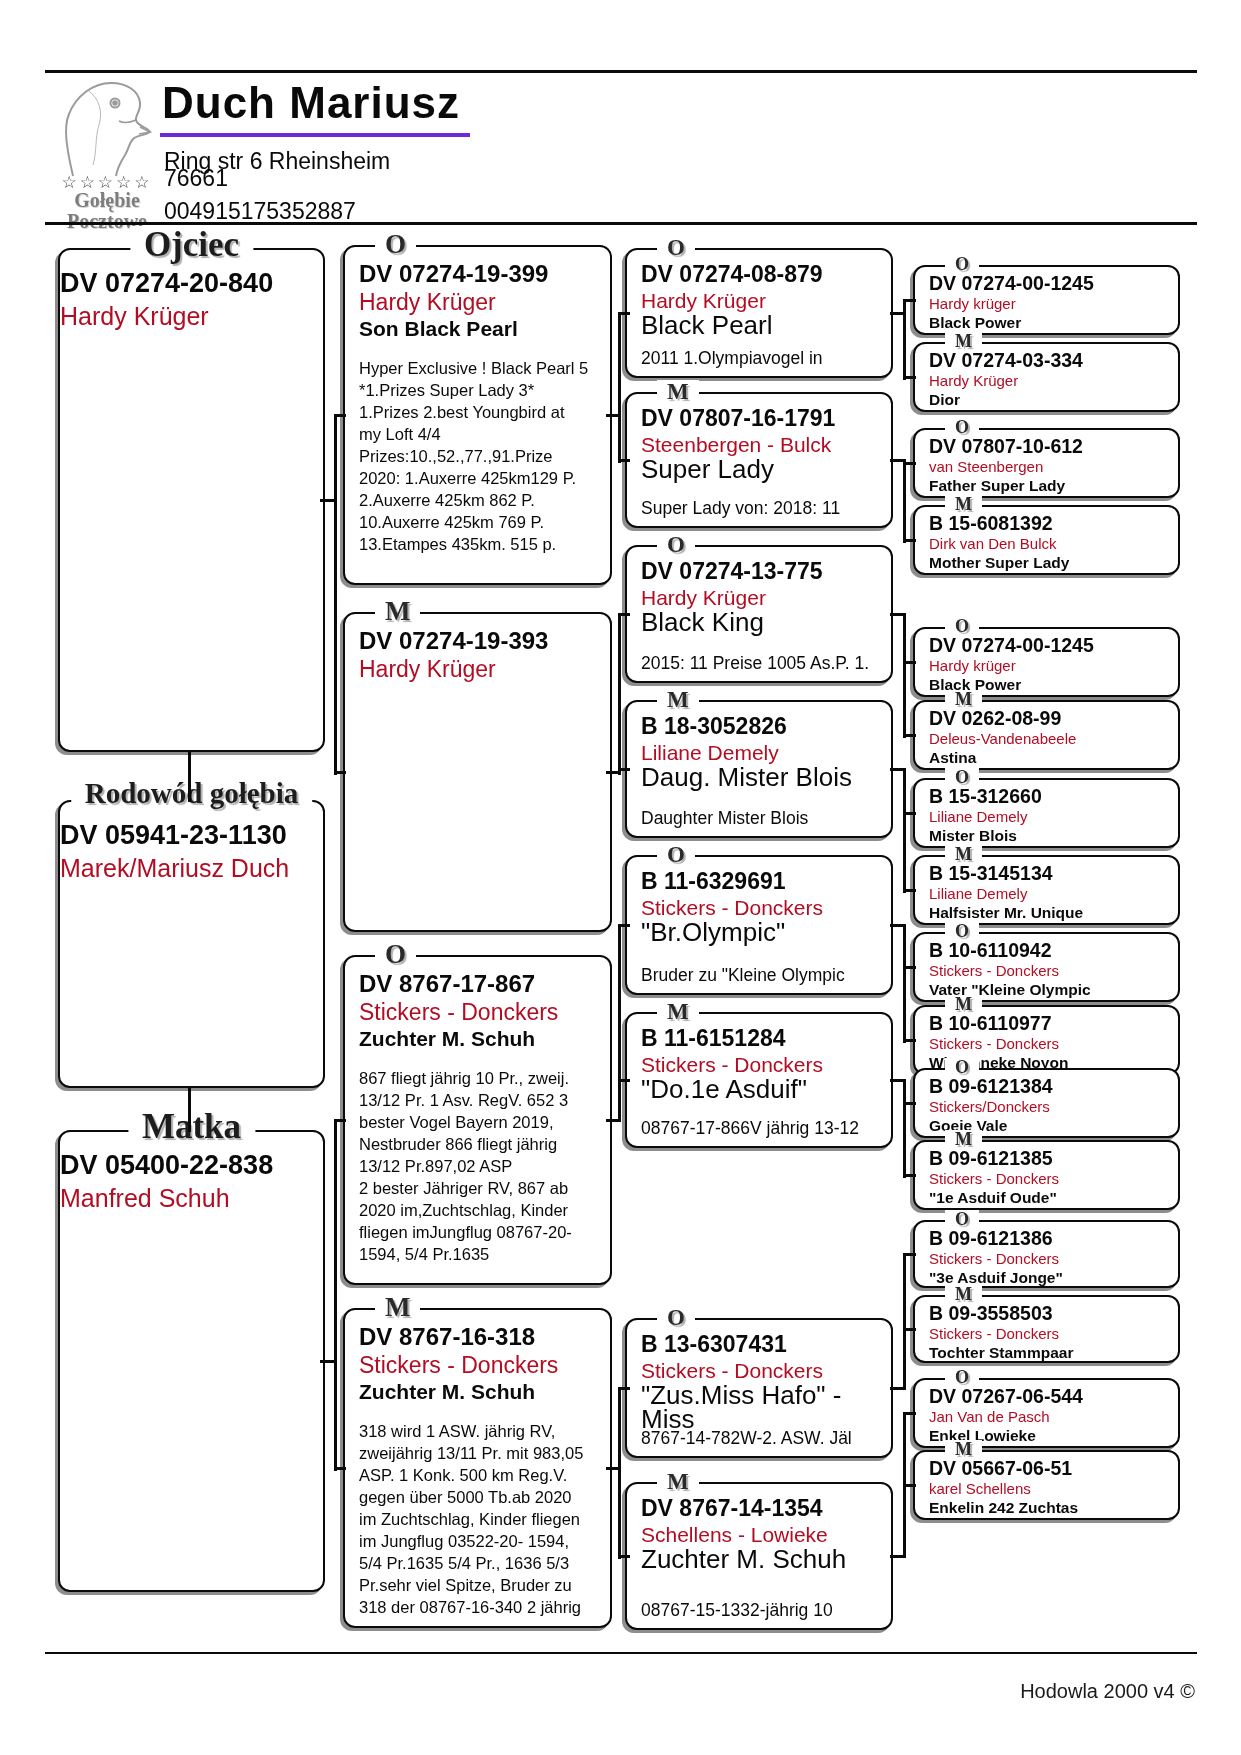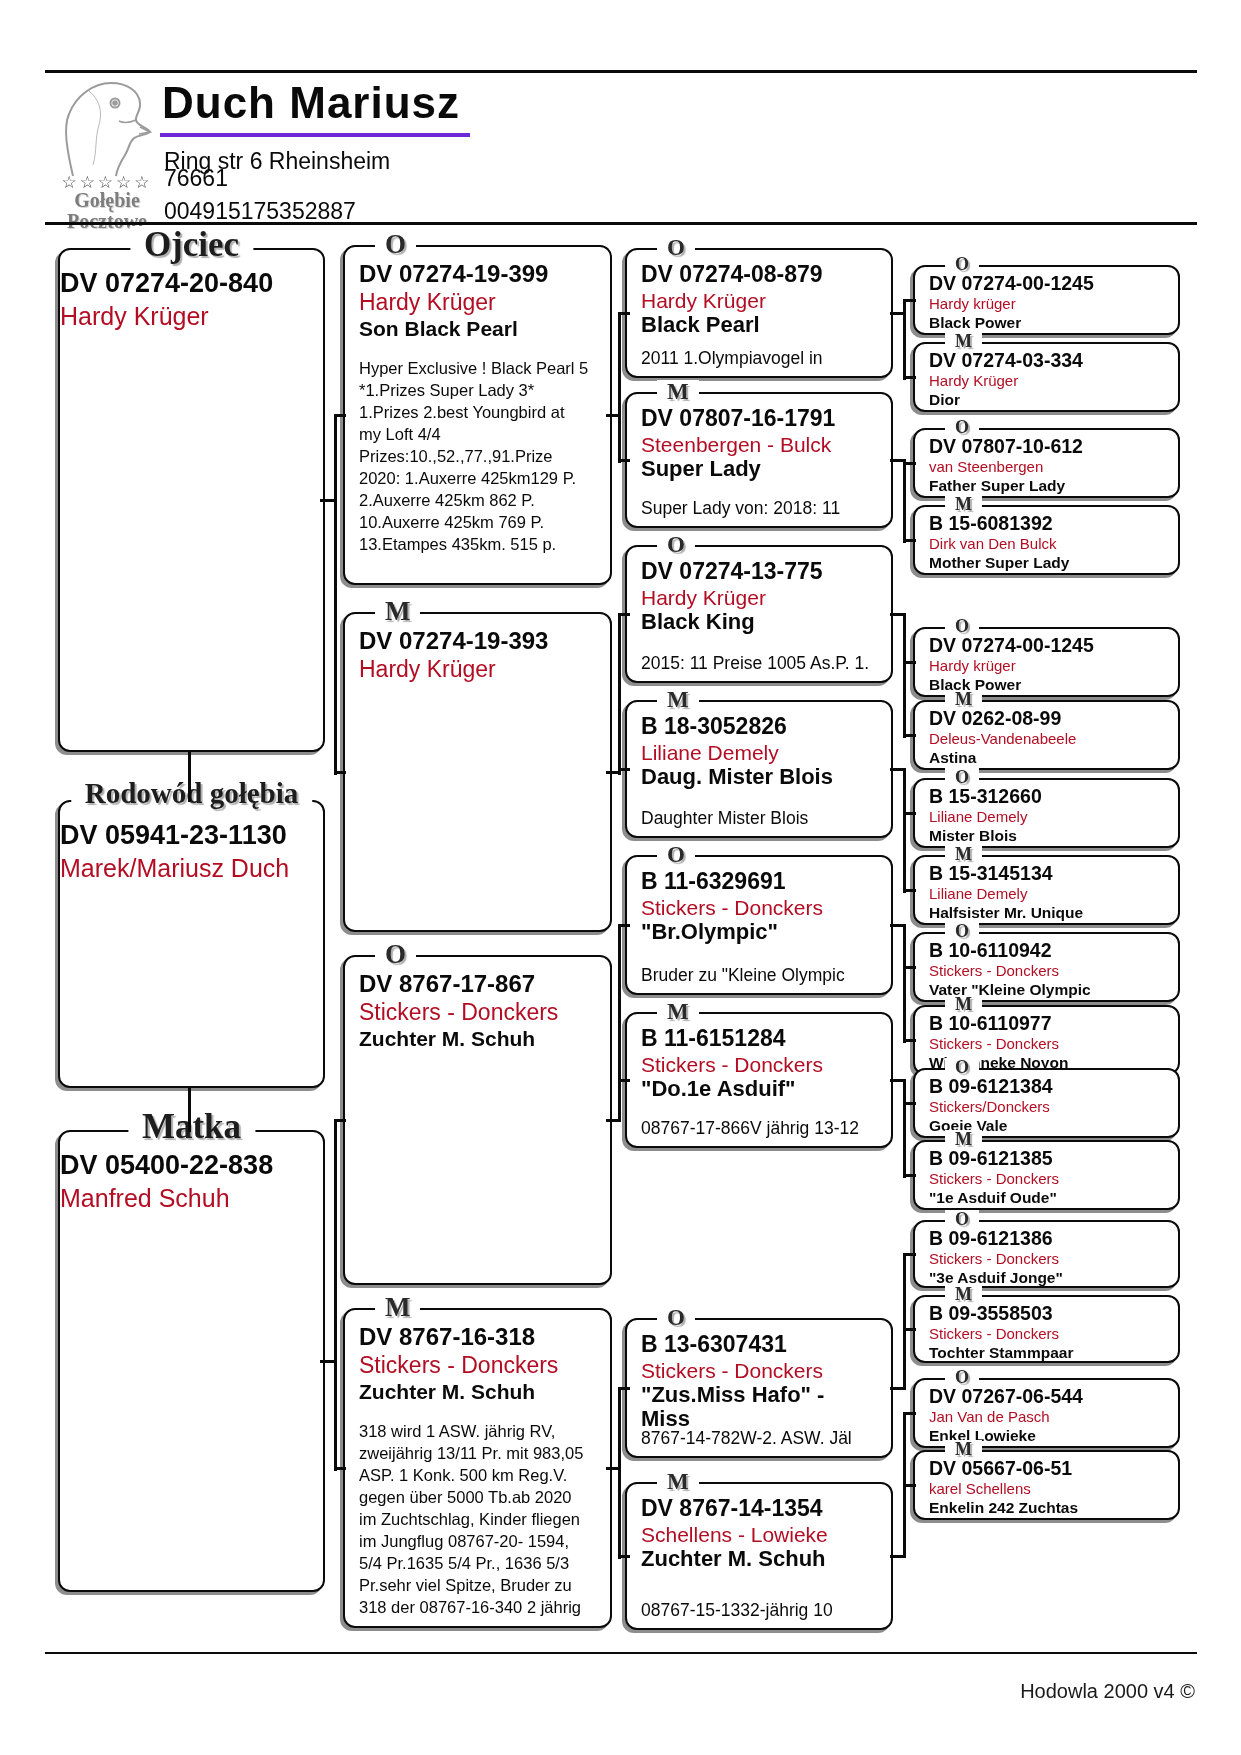--- a/index.html
+++ b/index.html
@@ -37,21 +37,21 @@
   .ring1{font-size:27px;font-weight:bold;line-height:34px;}
   .breeder1{font-size:25px;line-height:32px;}
   .pad2{padding:12px 12px 0 14px;}
   .ring2{font-size:24px;font-weight:bold;line-height:30px;}
   .breeder2{font-size:23px;line-height:27px;}
   .name2{font-size:21px;font-weight:bold;line-height:25px;}
   .note2{margin-top:16px;font-size:16.5px;line-height:22px;white-space:pre-line;}
   .pad3{padding:10px 12px 0 14px;}
   .ring3{font-size:23px;font-weight:bold;line-height:28px;}
   .breeder3{font-size:21px;line-height:25px;}
-  .name3{font-size:22px;font-weight:bold;line-height:24px;}
+  .name3{font-size:26px;font-weight:normal;line-height:24px;}
   .info3{position:absolute;left:14px;bottom:7px;font-size:17.5px;}
   .pad4{padding:4px 10px 0 14px;}
   .ring4{font-size:19.5px;font-weight:bold;line-height:24px;}
   .breeder4{font-size:15px;line-height:18px;}
   .name4{font-size:15.5px;font-weight:bold;line-height:19px;}
   
   .ch,.cv{position:absolute;background:#0a0a0a;display:block;}
   .ch{height:3px;}
   .cv{width:3px;}
   
@@ -129,33 +129,42 @@
     <div class="breeder2 red">Hardy Krüger</div>
     <div class="name2"></div>
     <div class="note2"></div>
   </div>
 
   <div class="pbox g2 pad2" style="top:955px;height:330px">
     <span class="sex sex2">O</span>
     <div class="ring2">DV 8767-17-867</div>
     <div class="breeder2 red">Stickers - Donckers</div>
     <div class="name2">Zuchter M. Schuh</div>
+    <div class="note2">867 fliegt jährig 10 Pr., zweij.
+13/12 Pr. 1 Asv. RegV. 652 3
+bester Vogel Bayern 2019,
+Nestbruder 866 fliegt jährig
+13/12 Pr.897,02 ASP
+2 bester Jähriger RV, 867 ab
+2020 im,Zuchtschlag, Kinder
+fliegen imJungflug 08767-20-
+1594, 5/4 Pr.1635</div>
   </div>
 
   <div class="pbox g2 pad2" style="top:1308px;height:320px">
     <span class="sex sex2">M</span>
     <div class="ring2">DV 8767-16-318</div>
     <div class="breeder2 red">Stickers - Donckers</div>
     <div class="name2">Zuchter M. Schuh</div>
     <div class="note2">318 wird 1 ASW. jährig RV,
 zweijährig 13/11 Pr. mit 983,05
 ASP. 1 Konk. 500 km Reg.V.
 gegen über 5000 Tb.ab 2020
 im Zuchtschlag, Kinder fliegen
-im Jungflug 08767-20- 1594,
+im Jungflug 03522-20- 1594,
 5/4 Pr.1635 5/4 Pr., 1636 5/3
 Pr.sehr viel Spitze, Bruder zu
 318 der 08767-16-340 2 jährig</div>
   </div>
 
   <div class="pbox g3 pad3" style="top:248px;height:130px">
     <span class="sex sex3">O</span>
     <div class="ring3">DV 07274-08-879</div>
     <div class="breeder3 red">Hardy Krüger</div>
     <div class="name3">Black Pearl</div>

